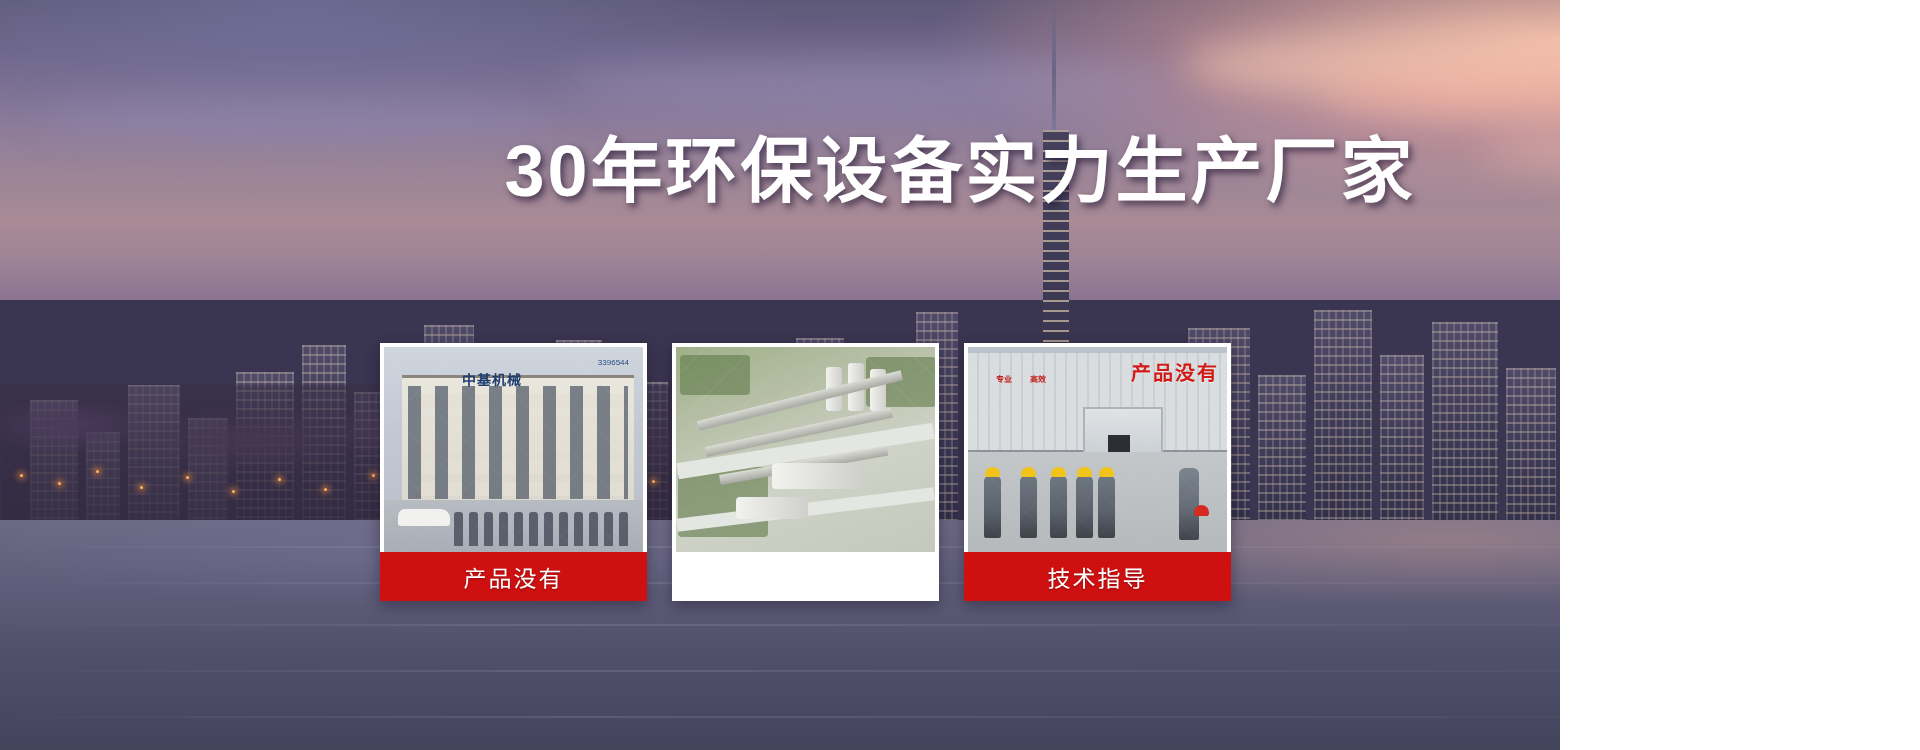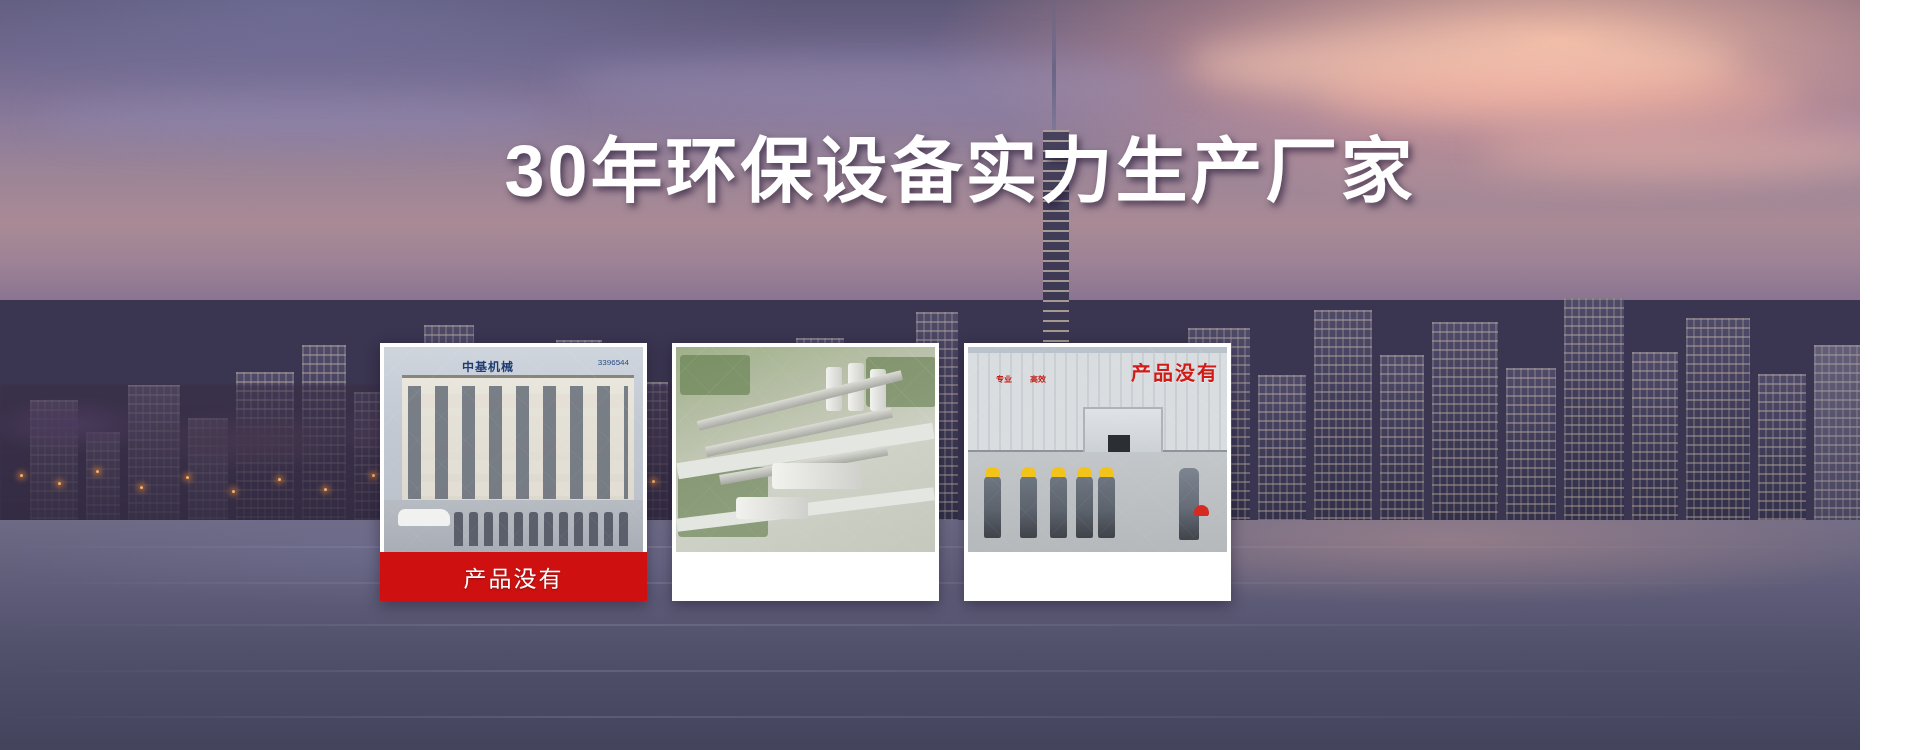--- a/index.html
+++ b/index.html
@@ -1,20 +1,20 @@
 <!DOCTYPE html>
 <html lang="zh-CN"><head>
 <meta charset="utf-8">
 <title>Hero Banner</title>
 <style>
   * { margin:0; padding:0; box-sizing:border-box; }
   html,body{ width:1920px; height:750px; overflow:hidden;
     font-family:"Liberation Sans","DejaVu Sans",sans-serif; }
 
-  .banner{ position:relative; width:1860px; height:750px; overflow:hidden;
+  .banner{ position:relative; width:1560px; height:750px; overflow:hidden;
            background:#3a3550; }
 
   
   .sky{ position:absolute; left:0; top:0; width:1920px; height:300px;
         background:
           radial-gradient(ellipse 900px 240px at 1560px 40px, rgba(255,196,168,.85) 0%, rgba(255,170,150,.35) 42%, rgba(255,170,150,0) 70%),
           radial-gradient(ellipse 700px 200px at 300px 10px, rgba(120,120,165,.55) 0%, rgba(120,120,165,0) 70%),
           linear-gradient(180deg,#5d5878 0%,#6e6589 18%,#8a7a9a 40%,#9c8597 58%,#a98a95 74%,#9d8296 88%,#8a7491 100%);
   }
   .cloud{ position:absolute; border-radius:50%; filter:blur(18px); }
@@ -93,21 +93,21 @@
   
   .p1{ background:linear-gradient(180deg,#cfd5dd 0%,#c2c9d3 38%,#b9bfc8 100%); }
   .p1 .facade{ position:absolute; left:18px; top:28px; width:232px; height:128px;
     background:linear-gradient(180deg,#e9e6dd 0%,#dcd8cd 100%);
     border-top:3px solid #8a8578; }
   .p1 .facade::after{ content:""; position:absolute; inset:8px 6px 4px;
     background-image:
       repeating-linear-gradient(90deg,#5e6672 0 13px, rgba(0,0,0,0) 13px 27px),
       repeating-linear-gradient(180deg,rgba(0,0,0,0) 0 8px,#e4e0d6 8px 22px);
     opacity:.8; }
-  .p1 .sign{ position:absolute; left:78px; top:10px; font-size:12px; color:#1f3d72;
+  .p1 .sign{ position:absolute; left:78px; top:22px; font-size:14px; color:#1f3d72;
     font-weight:bold; letter-spacing:1px; z-index:3;font-family:Liberation Serif, serif; }
   .p1 .sign2{ position:absolute; right:14px; top:11px; font-size:8px; color:#2a4b84; z-index:3; }
   .p1 .ground{ position:absolute; left:0; bottom:0; width:100%; height:52px;
     background:linear-gradient(180deg,#b7bcc3 0%,#a9aeb6 100%); }
   .p1 .car{ position:absolute; left:14px; bottom:26px; width:52px; height:17px;
     background:#f1f1f0; border-radius:7px 9px 3px 3px; }
   .p1 .row{ position:absolute; left:70px; bottom:6px; width:190px; height:38px;
     display:flex; gap:6px; align-items:flex-end; }
   .p1 .row b{ display:block; width:9px; height:34px; background:#5a5f6b; border-radius:3px 3px 0 0; }
 
@@ -296,16 +296,17 @@
         <div class="yard"></div>
         <div class="w" style="left:16px"></div>
           <div class="w" style="left:52px"></div>
         <div class="w" style="left:82px"></div>
           <div class="w" style="left:108px"></div>
         <div class="w" style="left:130px"></div>
         <div class="boss"></div>
         <div class="helmet"></div>
         <div class="wm"></div>
       </div>
+      <div class="label">技术指导</div>
     </div>
 
   </div>
 </div>
 
 </body></html>

